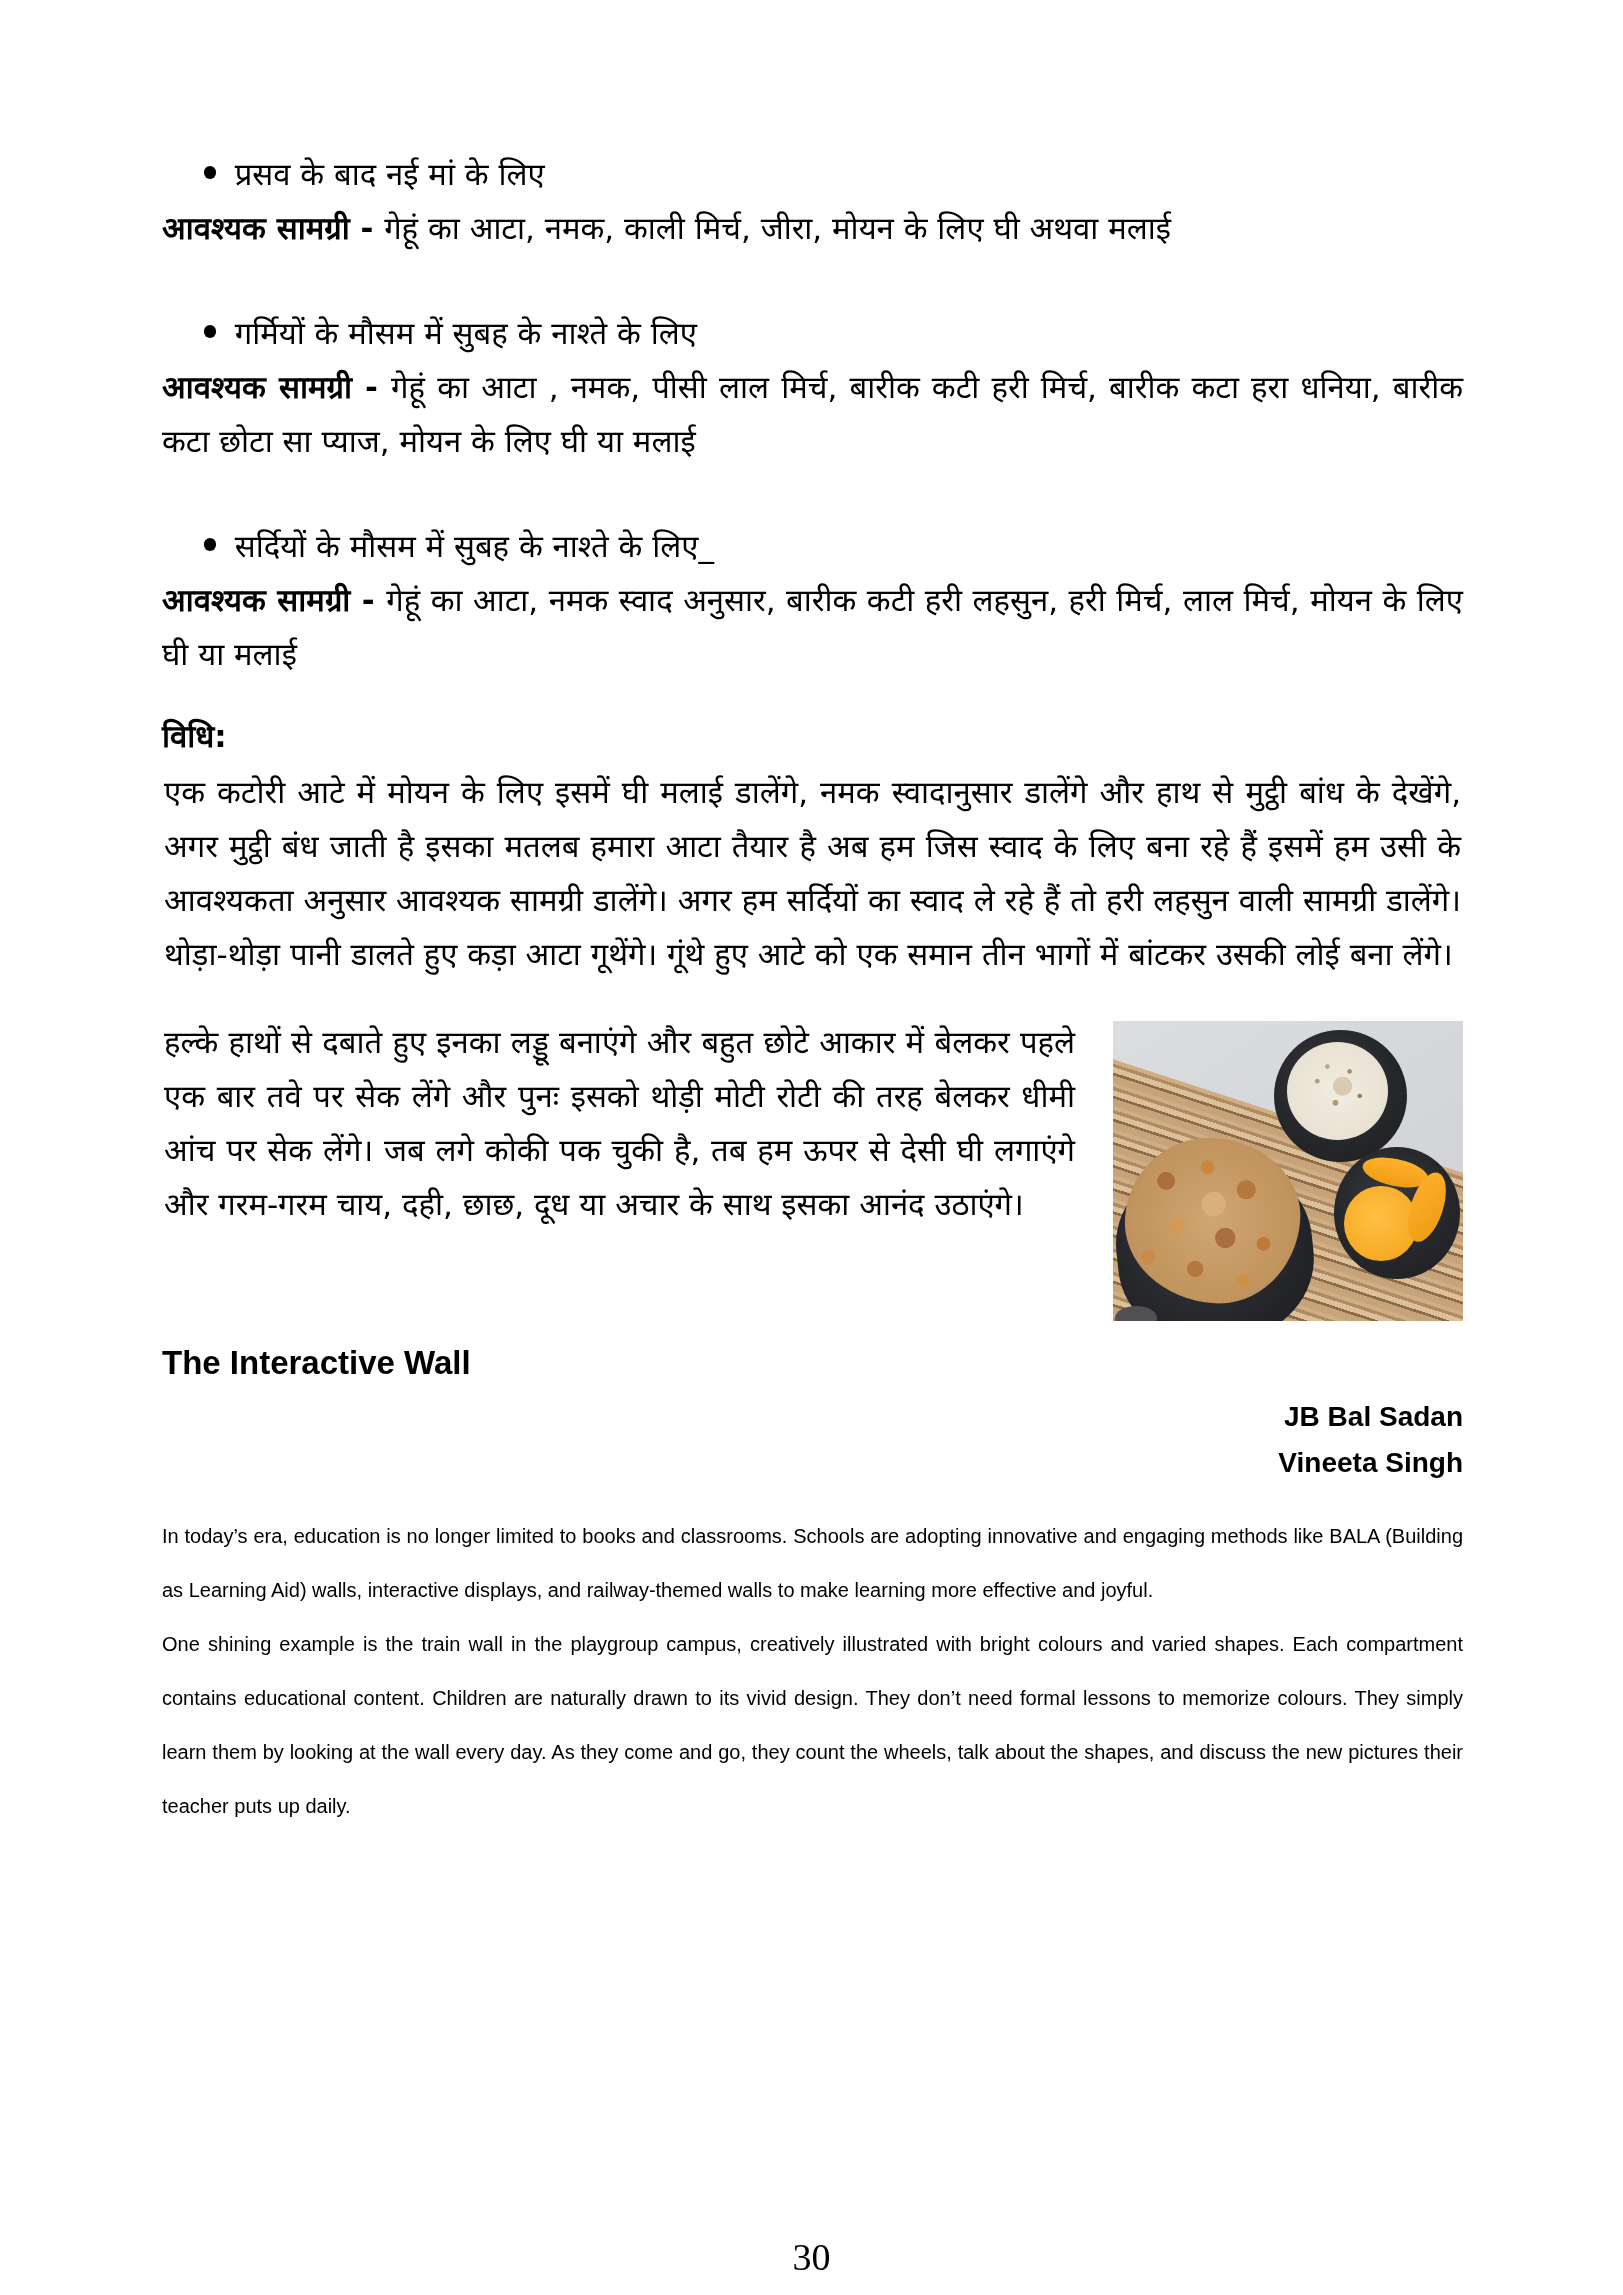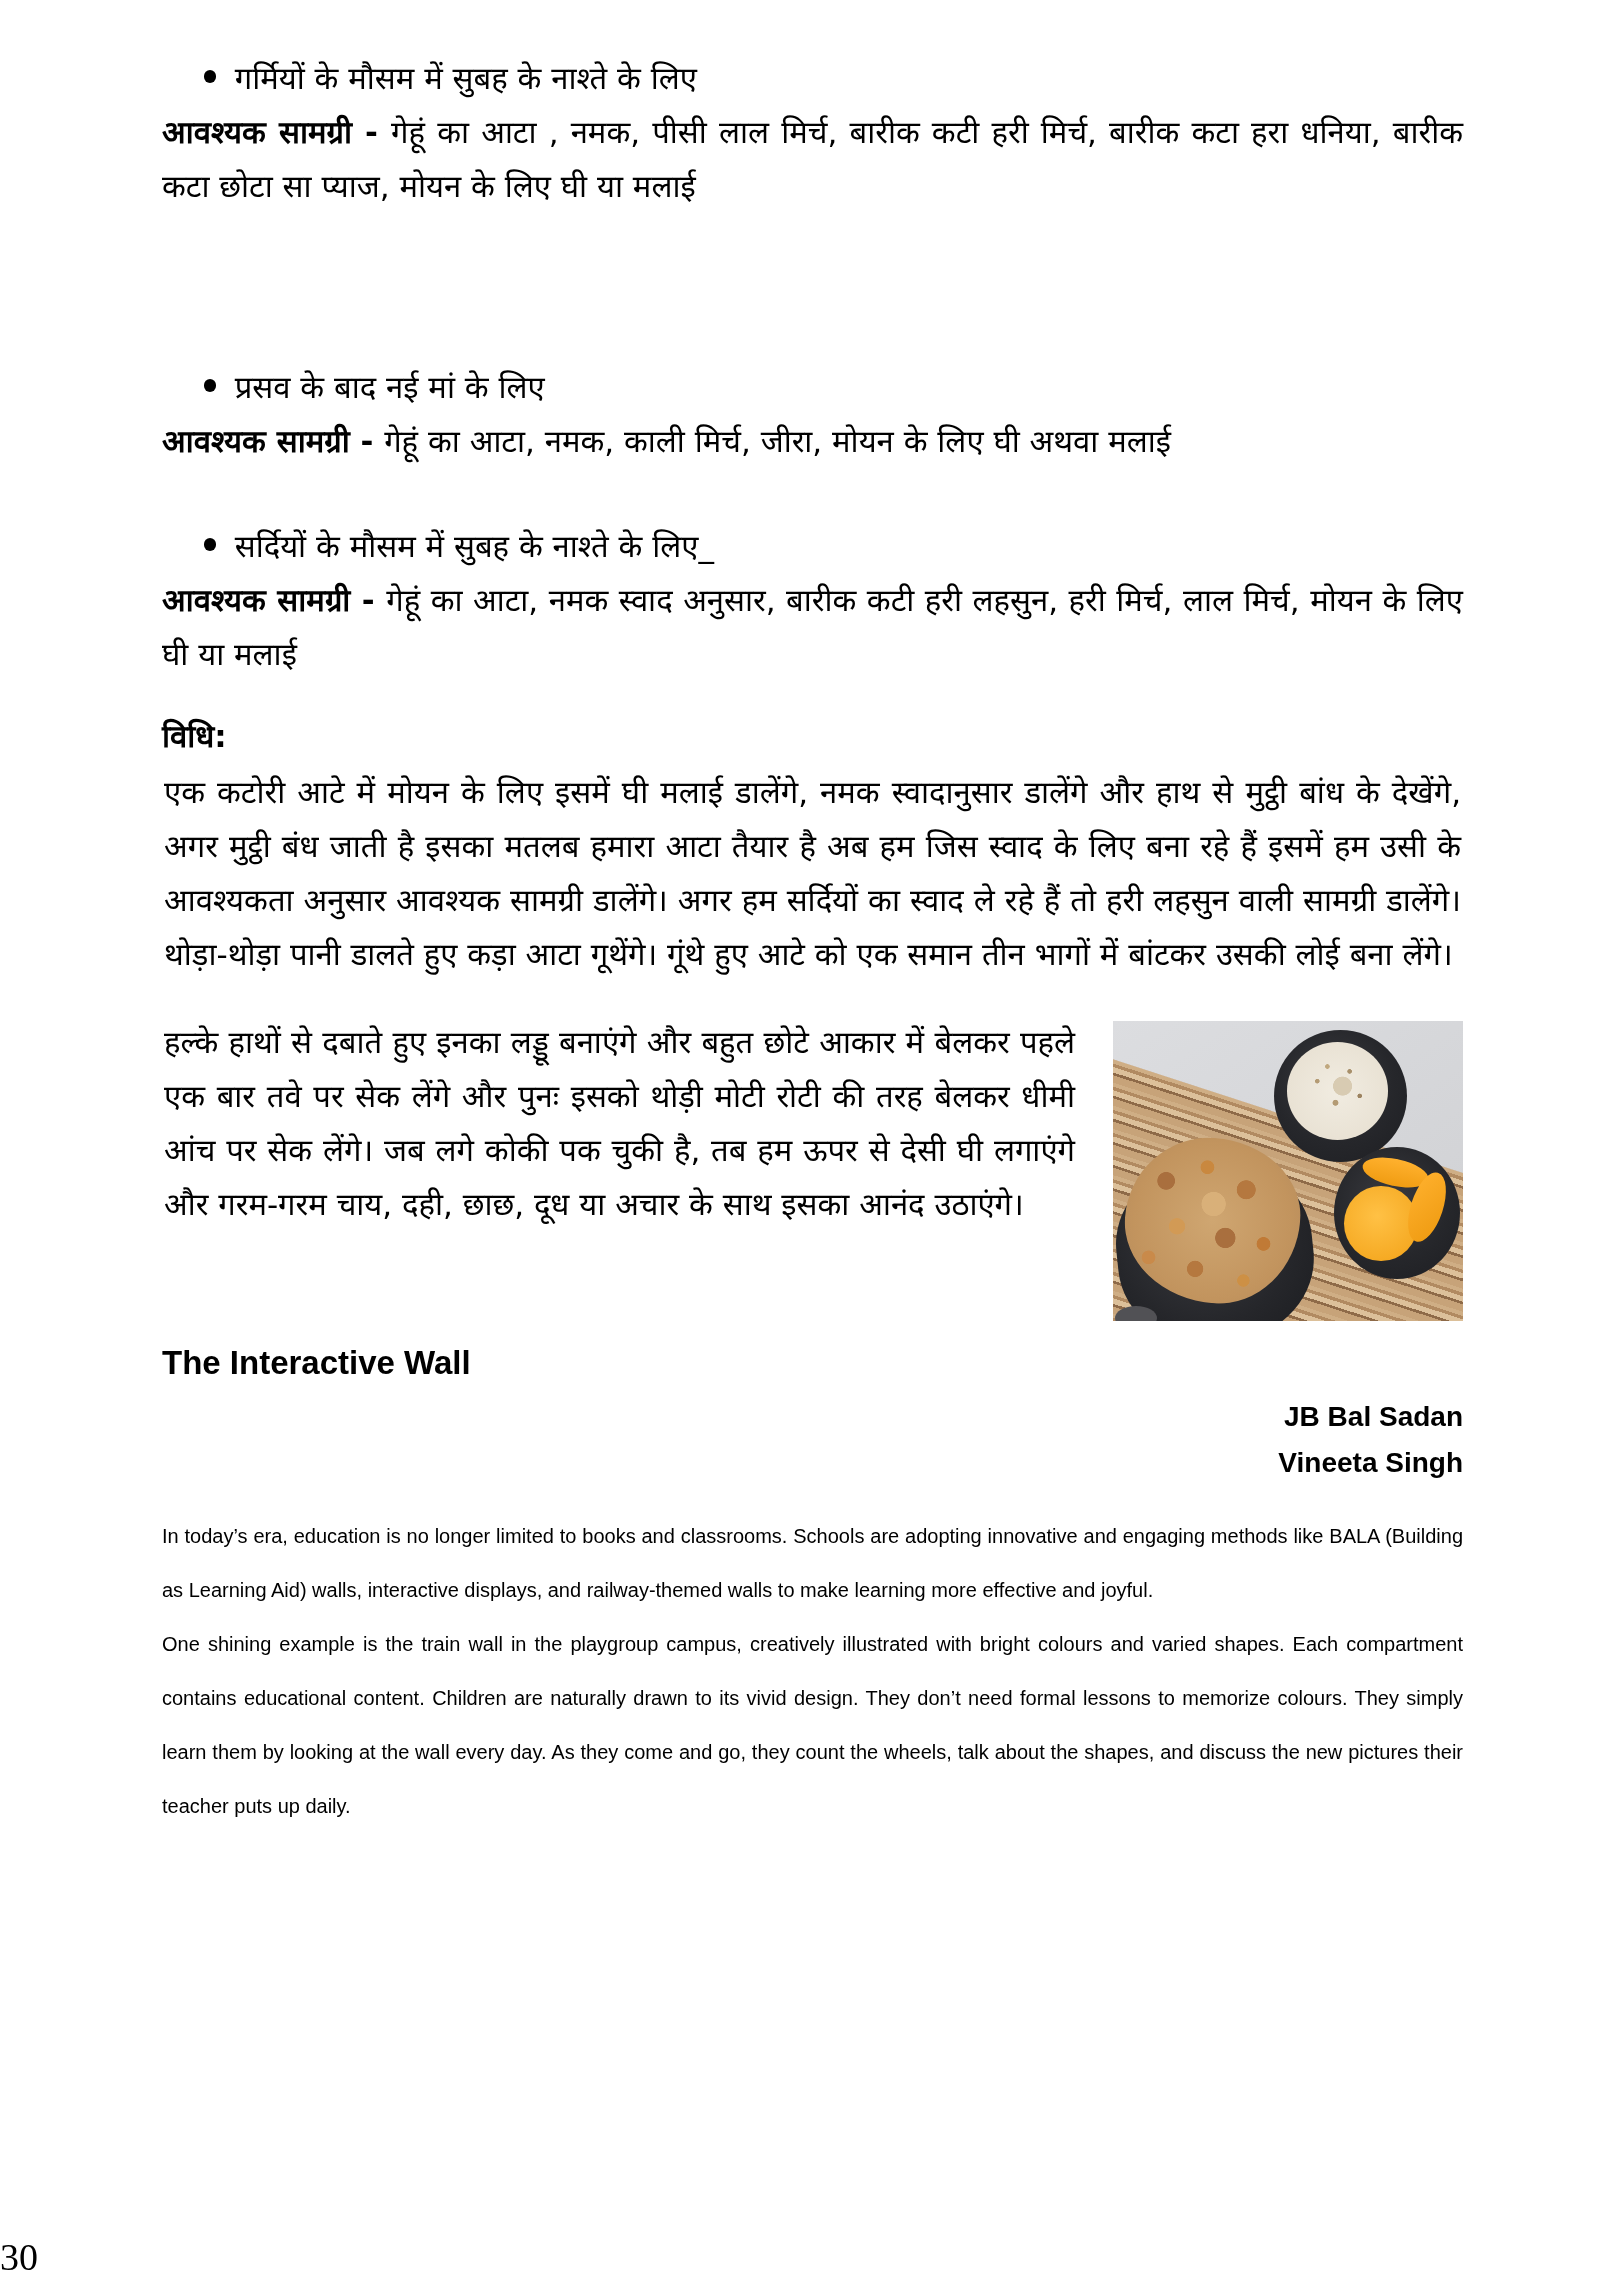--- a/index.html
+++ b/index.html
@@ -113,44 +113,44 @@
   
   .eng{font-family:"Liberation Sans","DejaVu Sans",sans-serif;}
   .article-title{
     clear:both;margin:46px 0 0 0;
     font-size:33px;line-height:52px;font-weight:bold;
   }
   .byline{margin-top:5.2px;text-align:right;font-weight:bold;font-size:28px;line-height:46px;}
   .epara{margin:23.5px 0 0 0;text-align:justify;font-size:20px;line-height:54px;}
   .epara + .epara{margin-top:0;}
   .page-number{
-    position:absolute;left:0;right:0;top:2235px;
+    position:absolute;left:0;right:0;top:2235px;text-align:center;
     font-family:"Liberation Serif","DejaVu Serif",serif;font-size:38px;
   }
 </style>
 </head>
 <body>
 
 <div class="page">
   <div class="content">
 
+    <div class="group first hindi">
+      <div class="bullet-row">
+        <span class="dot"></span>
+        <span>प्रसव के बाद नई मां के लिए</span>
+      </div>
+      <p class="ing"><span class="lbl">आवश्यक सामग्री - </span><span>गेहूं का आटा, नमक, काली मिर्च, जीरा, मोयन के लिए घी अथवा मलाई</span></p>
+    </div>
+
     <div class="group hindi">
       <div class="bullet-row">
         <span class="dot"></span>
         <span>गर्मियों के मौसम में सुबह के नाश्ते के लिए</span>
       </div>
       <p class="ing"><span class="lbl">आवश्यक सामग्री - </span><span>गेहूं का आटा , नमक, पीसी लाल मिर्च, बारीक कटी हरी मिर्च, बारीक कटा हरा धनिया, बारीक कटा छोटा सा प्याज, मोयन के लिए घी या मलाई</span></p>
-    </div>
-
-    <div class="group first hindi">
-      <div class="bullet-row">
-        <span class="dot"></span>
-        <span>प्रसव के बाद नई मां के लिए</span>
-      </div>
-      <p class="ing"><span class="lbl">आवश्यक सामग्री - </span><span>गेहूं का आटा, नमक, काली मिर्च, जीरा, मोयन के लिए घी अथवा मलाई</span></p>
     </div>
 
     <div class="group hindi">
       <div class="bullet-row">
         <span class="dot"></span>
         <span>सर्दियों के मौसम में सुबह के नाश्ते के लिए_</span>
       </div>
       <p class="ing"><span class="lbl">आवश्यक सामग्री - </span><span>गेहूं का आटा, नमक स्वाद अनुसार, बारीक कटी हरी लहसुन, हरी मिर्च, लाल मिर्च, मोयन के लिए घी या मलाई</span></p>
     </div>
 

